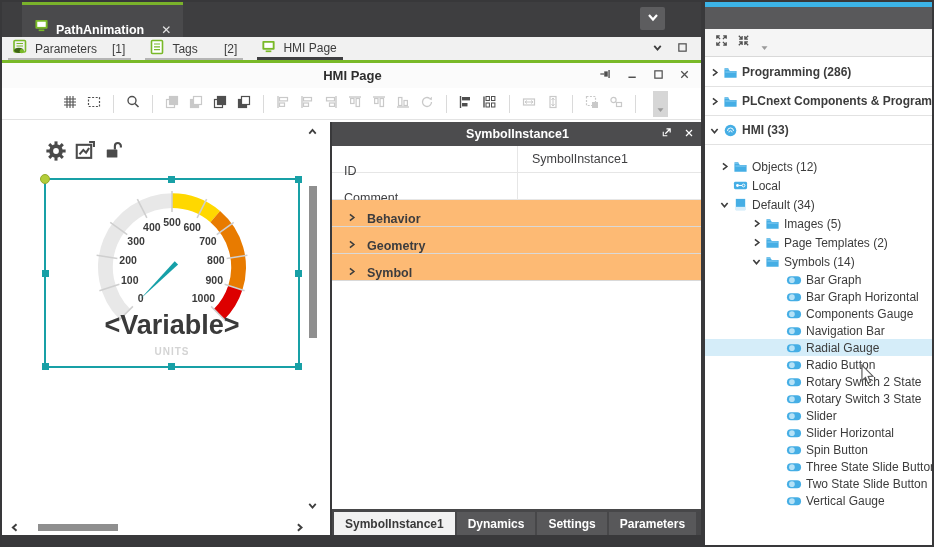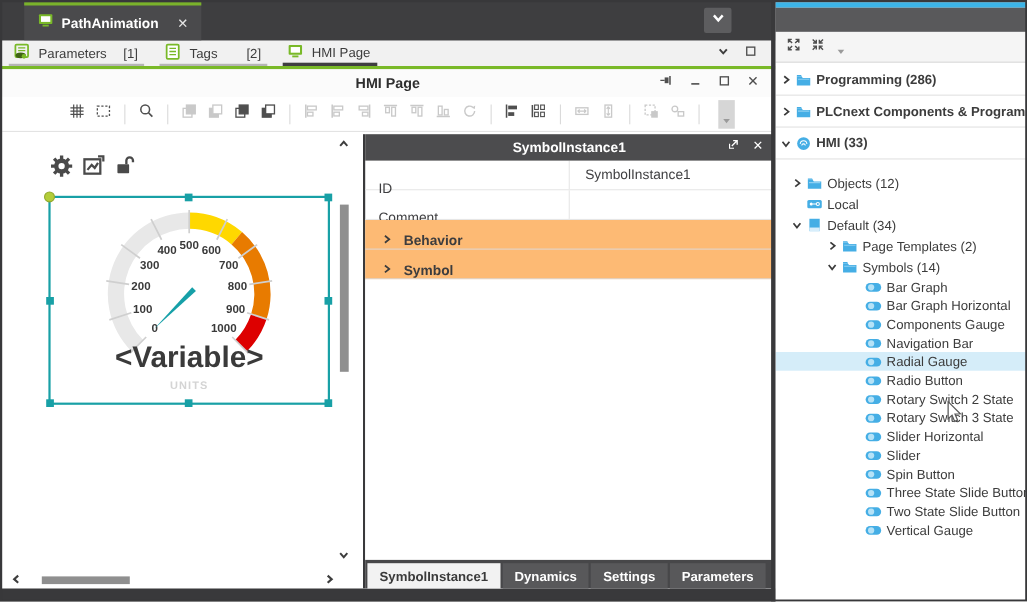--- a/index.html
+++ b/index.html
@@ -4,21 +4,21 @@
 <style>
   * { margin:0; padding:0; box-sizing:border-box; }
   html,body { width:934px; height:547px; overflow:hidden; }
   body { font-family:"Liberation Sans", sans-serif; background:#fff; }
   .app { position:relative; width:934px; height:547px; background:#fff; overflow:hidden; }
   .frame { position:absolute; inset:0; border:2px solid #38383a; pointer-events:none; z-index:80; }
 
   
   .doc-tabbar { position:absolute; left:0; top:0; width:705px; height:37px; background:#3e3e40; }
   .doc-tab { position:absolute; left:22px; top:2px; height:35px; background:#4a4a4c; border-top:3px solid #7ab22b;
-             display:flex; align-items:center; padding:0 12px; gap:7px; }
+             display:flex; align-items:flex-end; padding:0 12px; gap:7px; }
   .doc-tab-label { color:#fff; font-size:12.5px; font-weight:bold; }
   .doc-close { color:#e6e6e6; font-size:12px; margin-left:10px; cursor:default; }
   .doc-dropdown { position:absolute; right:40px; top:7px; width:25px; height:23px; background:#5d5d5f; border-radius:2px;
                   display:flex; align-items:center; justify-content:center; }
 
   
   .sub-tabbar { position:absolute; left:0; top:37px; width:705px; height:23px; background:#f1f1f1;
                 display:flex; align-items:stretch; padding-left:8px; gap:14px; }
   .subtab { display:flex; align-items:center; gap:7px; font-size:12px; color:#3c3c3c; padding:0 6px 0 4px;
             border-bottom:2px solid #b5b5b5; margin-top:2px; }
@@ -446,20 +446,26 @@
         <div class="psection">
           <span><svg width="11" height="11" viewBox="0 0 14 14">
               <polyline points="5,3 10,7 5,11" fill="none" stroke="#3c3c3c" stroke-width="2"></polyline>
             </svg></span>
           <span>Behavior</span>
         </div>
         <div class="psection">
           <span><svg width="11" height="11" viewBox="0 0 14 14">
               <polyline points="5,3 10,7 5,11" fill="none" stroke="#3c3c3c" stroke-width="2"></polyline>
             </svg></span>
+          <span>Geometry</span>
+        </div>
+        <div class="psection">
+          <span><svg width="11" height="11" viewBox="0 0 14 14">
+              <polyline points="5,3 10,7 5,11" fill="none" stroke="#3c3c3c" stroke-width="2"></polyline>
+            </svg></span>
           <span>Symbol</span>
         </div>
       </div>
     <div class="props-body"></div>
     <div class="props-tabstrip" id="prop-tabs">
         <div class="ptab active">SymbolInstance1</div>
         <div class="ptab">Dynamics</div>
         <div class="ptab">Settings</div>
         <div class="ptab">Parameters</div>
       </div>
@@ -579,20 +585,35 @@
               <polyline points="5,3 10,7 5,11" fill="none" stroke="#3c3c3c" stroke-width="2"></polyline>
             </svg>
           </span>
           <span class="ticon">
             <svg width="15" height="15" viewBox="0 0 16 16">
               <path d="M1.5 13.5V4.8h4.6l1.2 1.5h7.2v7.2z" fill="#45aee5"></path>
               <path d="M1.5 4.8V3.5h4l1 1.3z" fill="#45aee5"></path>
               <path d="M2.6 7.5h11" stroke="#8fd0f2" stroke-width="1"></path>
             </svg>
           </span>
+          <span class="tlabel">Images (5)</span>
+        </div>
+        <div class="trow l2">
+          <span class="chev">
+            <svg width="11" height="11" viewBox="0 0 14 14">
+              <polyline points="5,3 10,7 5,11" fill="none" stroke="#3c3c3c" stroke-width="2"></polyline>
+            </svg>
+          </span>
+          <span class="ticon">
+            <svg width="15" height="15" viewBox="0 0 16 16">
+              <path d="M1.5 13.5V4.8h4.6l1.2 1.5h7.2v7.2z" fill="#45aee5"></path>
+              <path d="M1.5 4.8V3.5h4l1 1.3z" fill="#45aee5"></path>
+              <path d="M2.6 7.5h11" stroke="#8fd0f2" stroke-width="1"></path>
+            </svg>
+          </span>
           <span class="tlabel">Page Templates (2)</span>
         </div>
         <div class="trow l2">
           <span class="chev">
             <svg width="11" height="11" viewBox="0 0 14 14">
               <polyline points="3,5 7,10 11,5" fill="none" stroke="#3c3c3c" stroke-width="2"></polyline>
             </svg>
           </span>
           <span class="ticon">
             <svg width="15" height="15" viewBox="0 0 16 16">
@@ -684,31 +705,31 @@
           <span class="tlabel">Rotary Switch 3 State</span>
         </div>
         <div class="trow l3">
           <span class="chev"></span>
           <span class="ticon">
             <svg width="16" height="12" viewBox="0 0 17 12">
               <rect x="1" y="2" width="15" height="8.5" rx="4.2" fill="#45aee5"></rect>
               <circle cx="6.3" cy="6.2" r="3" fill="#b5e2f7"></circle>
             </svg>
           </span>
+          <span class="tlabel">Slider</span>
+        </div>
+        <div class="trow l3">
+          <span class="chev"></span>
+          <span class="ticon">
+            <svg width="16" height="12" viewBox="0 0 17 12">
+              <rect x="1" y="2" width="15" height="8.5" rx="4.2" fill="#45aee5"></rect>
+              <circle cx="6.3" cy="6.2" r="3" fill="#b5e2f7"></circle>
+            </svg>
+          </span>
           <span class="tlabel">Slider Horizontal</span>
-        </div>
-        <div class="trow l3">
-          <span class="chev"></span>
-          <span class="ticon">
-            <svg width="16" height="12" viewBox="0 0 17 12">
-              <rect x="1" y="2" width="15" height="8.5" rx="4.2" fill="#45aee5"></rect>
-              <circle cx="6.3" cy="6.2" r="3" fill="#b5e2f7"></circle>
-            </svg>
-          </span>
-          <span class="tlabel">Slider</span>
         </div>
         <div class="trow l3">
           <span class="chev"></span>
           <span class="ticon">
             <svg width="16" height="12" viewBox="0 0 17 12">
               <rect x="1" y="2" width="15" height="8.5" rx="4.2" fill="#45aee5"></rect>
               <circle cx="6.3" cy="6.2" r="3" fill="#b5e2f7"></circle>
             </svg>
           </span>
           <span class="tlabel">Spin Button</span>

